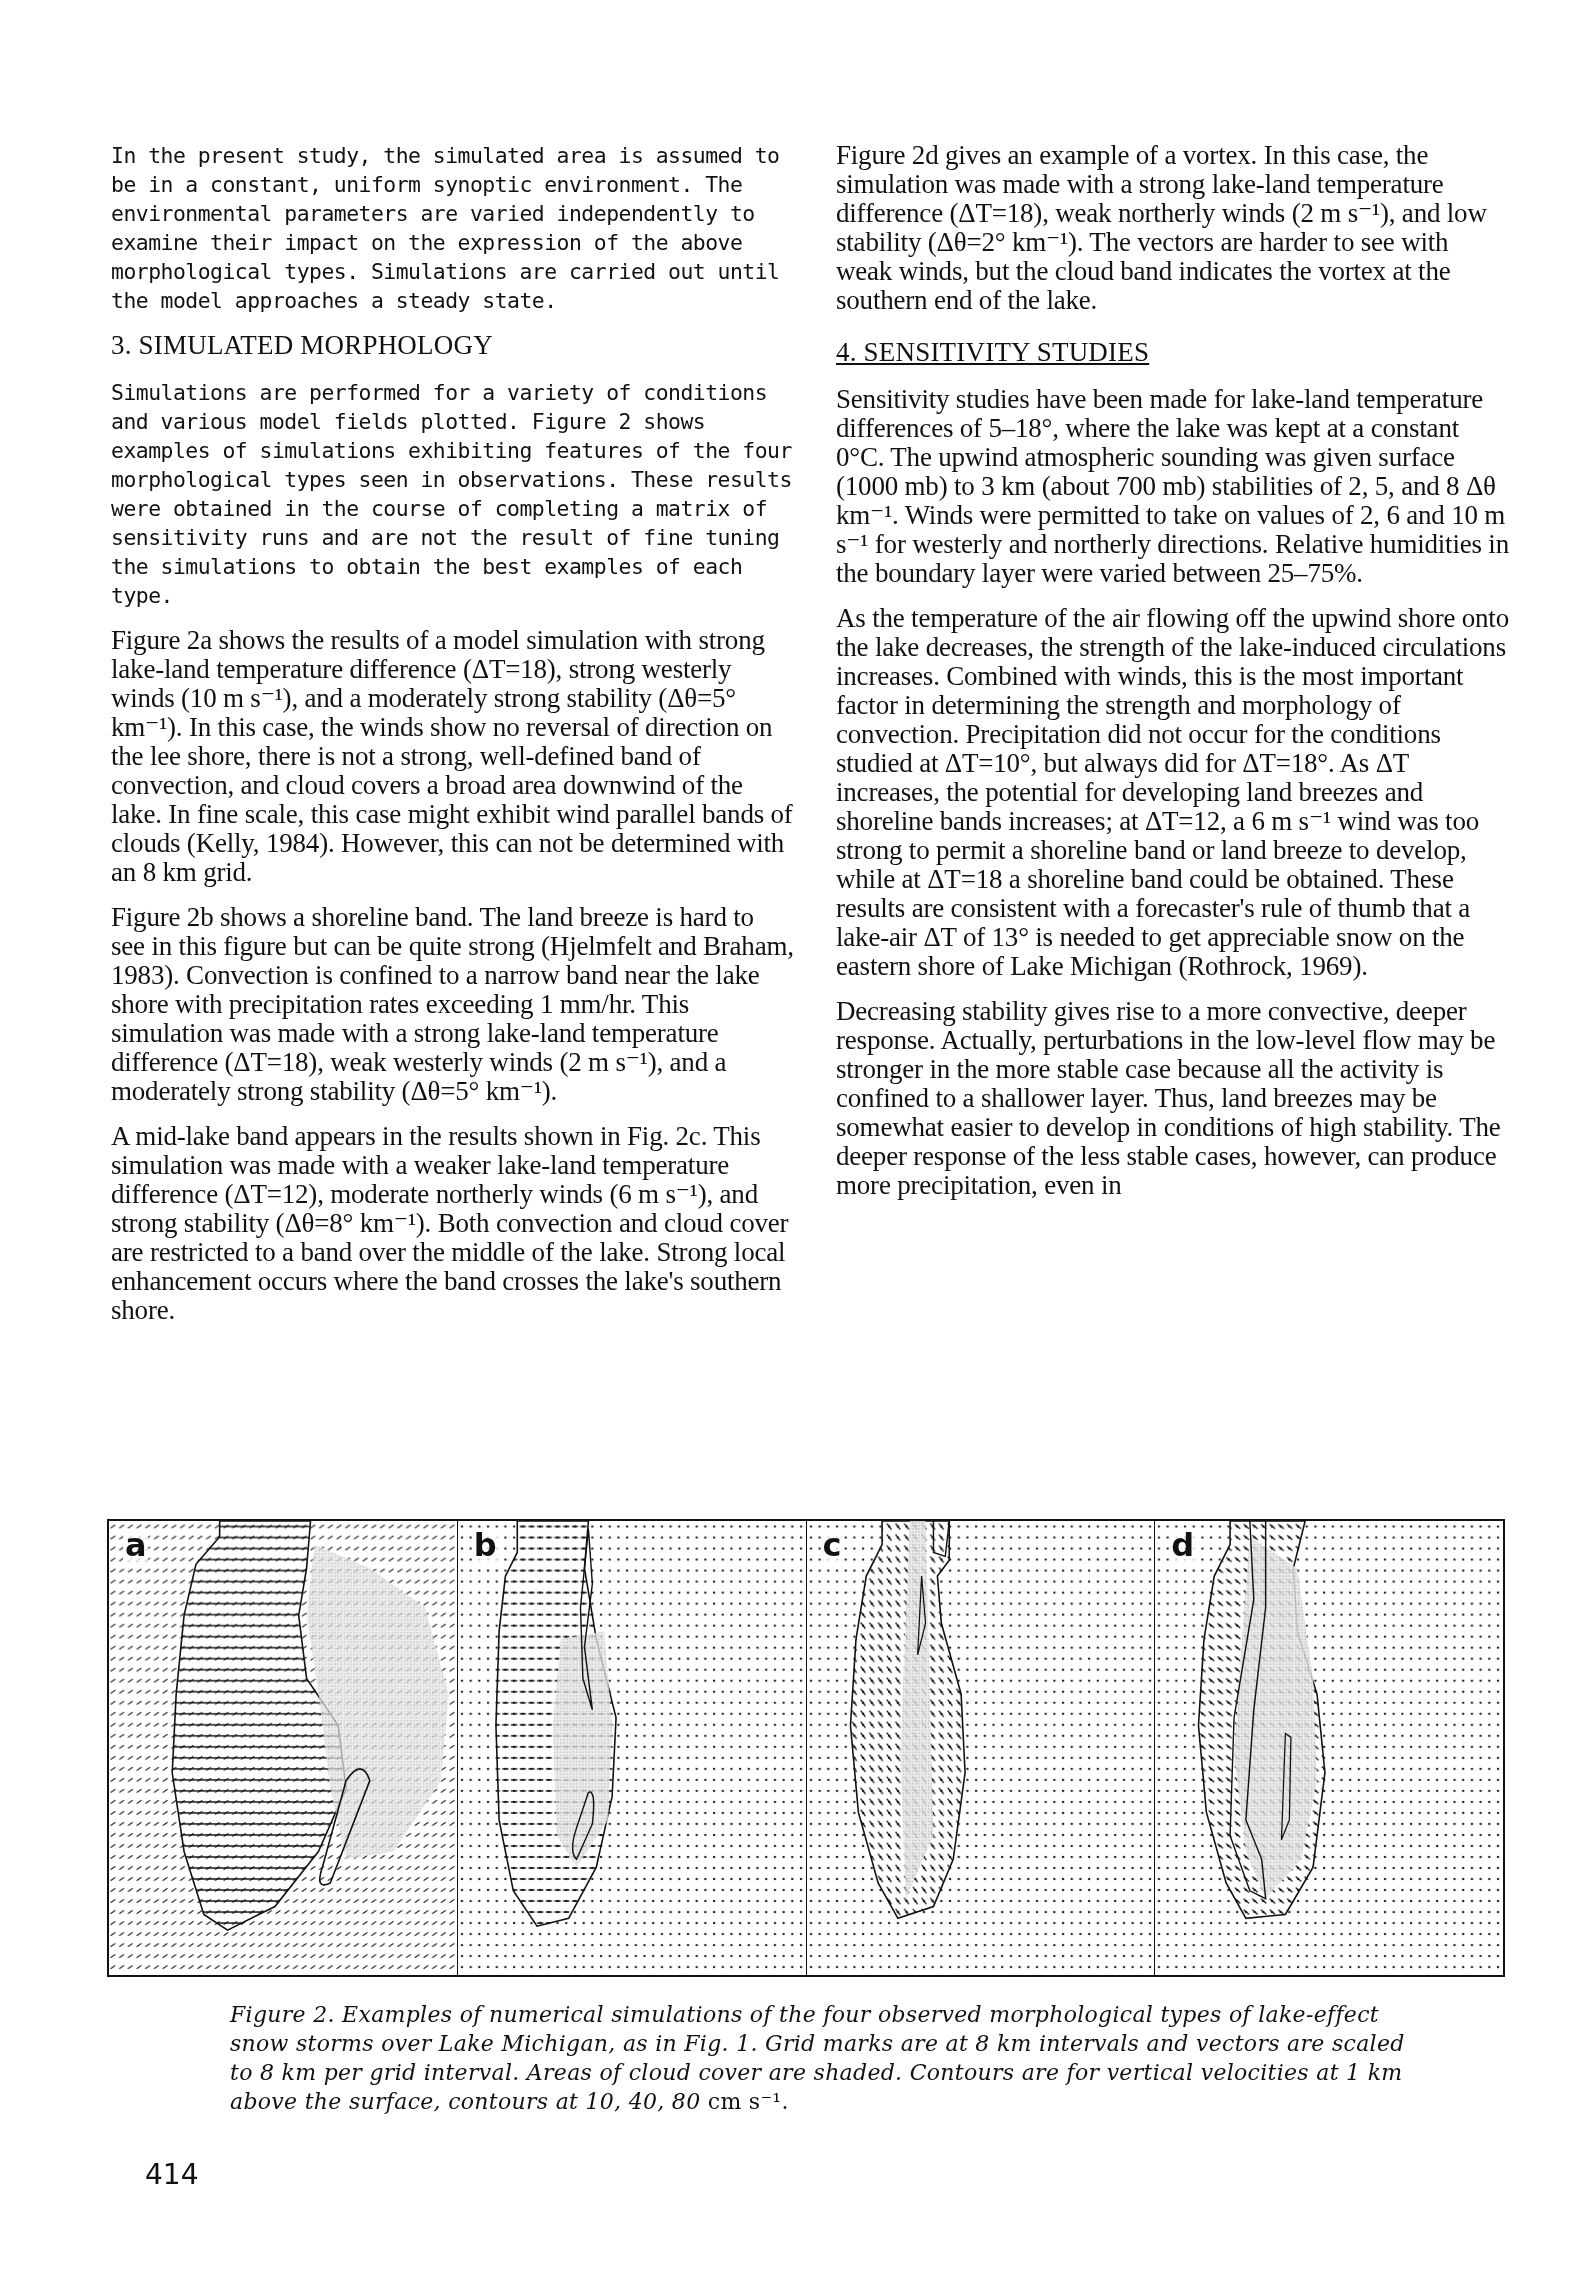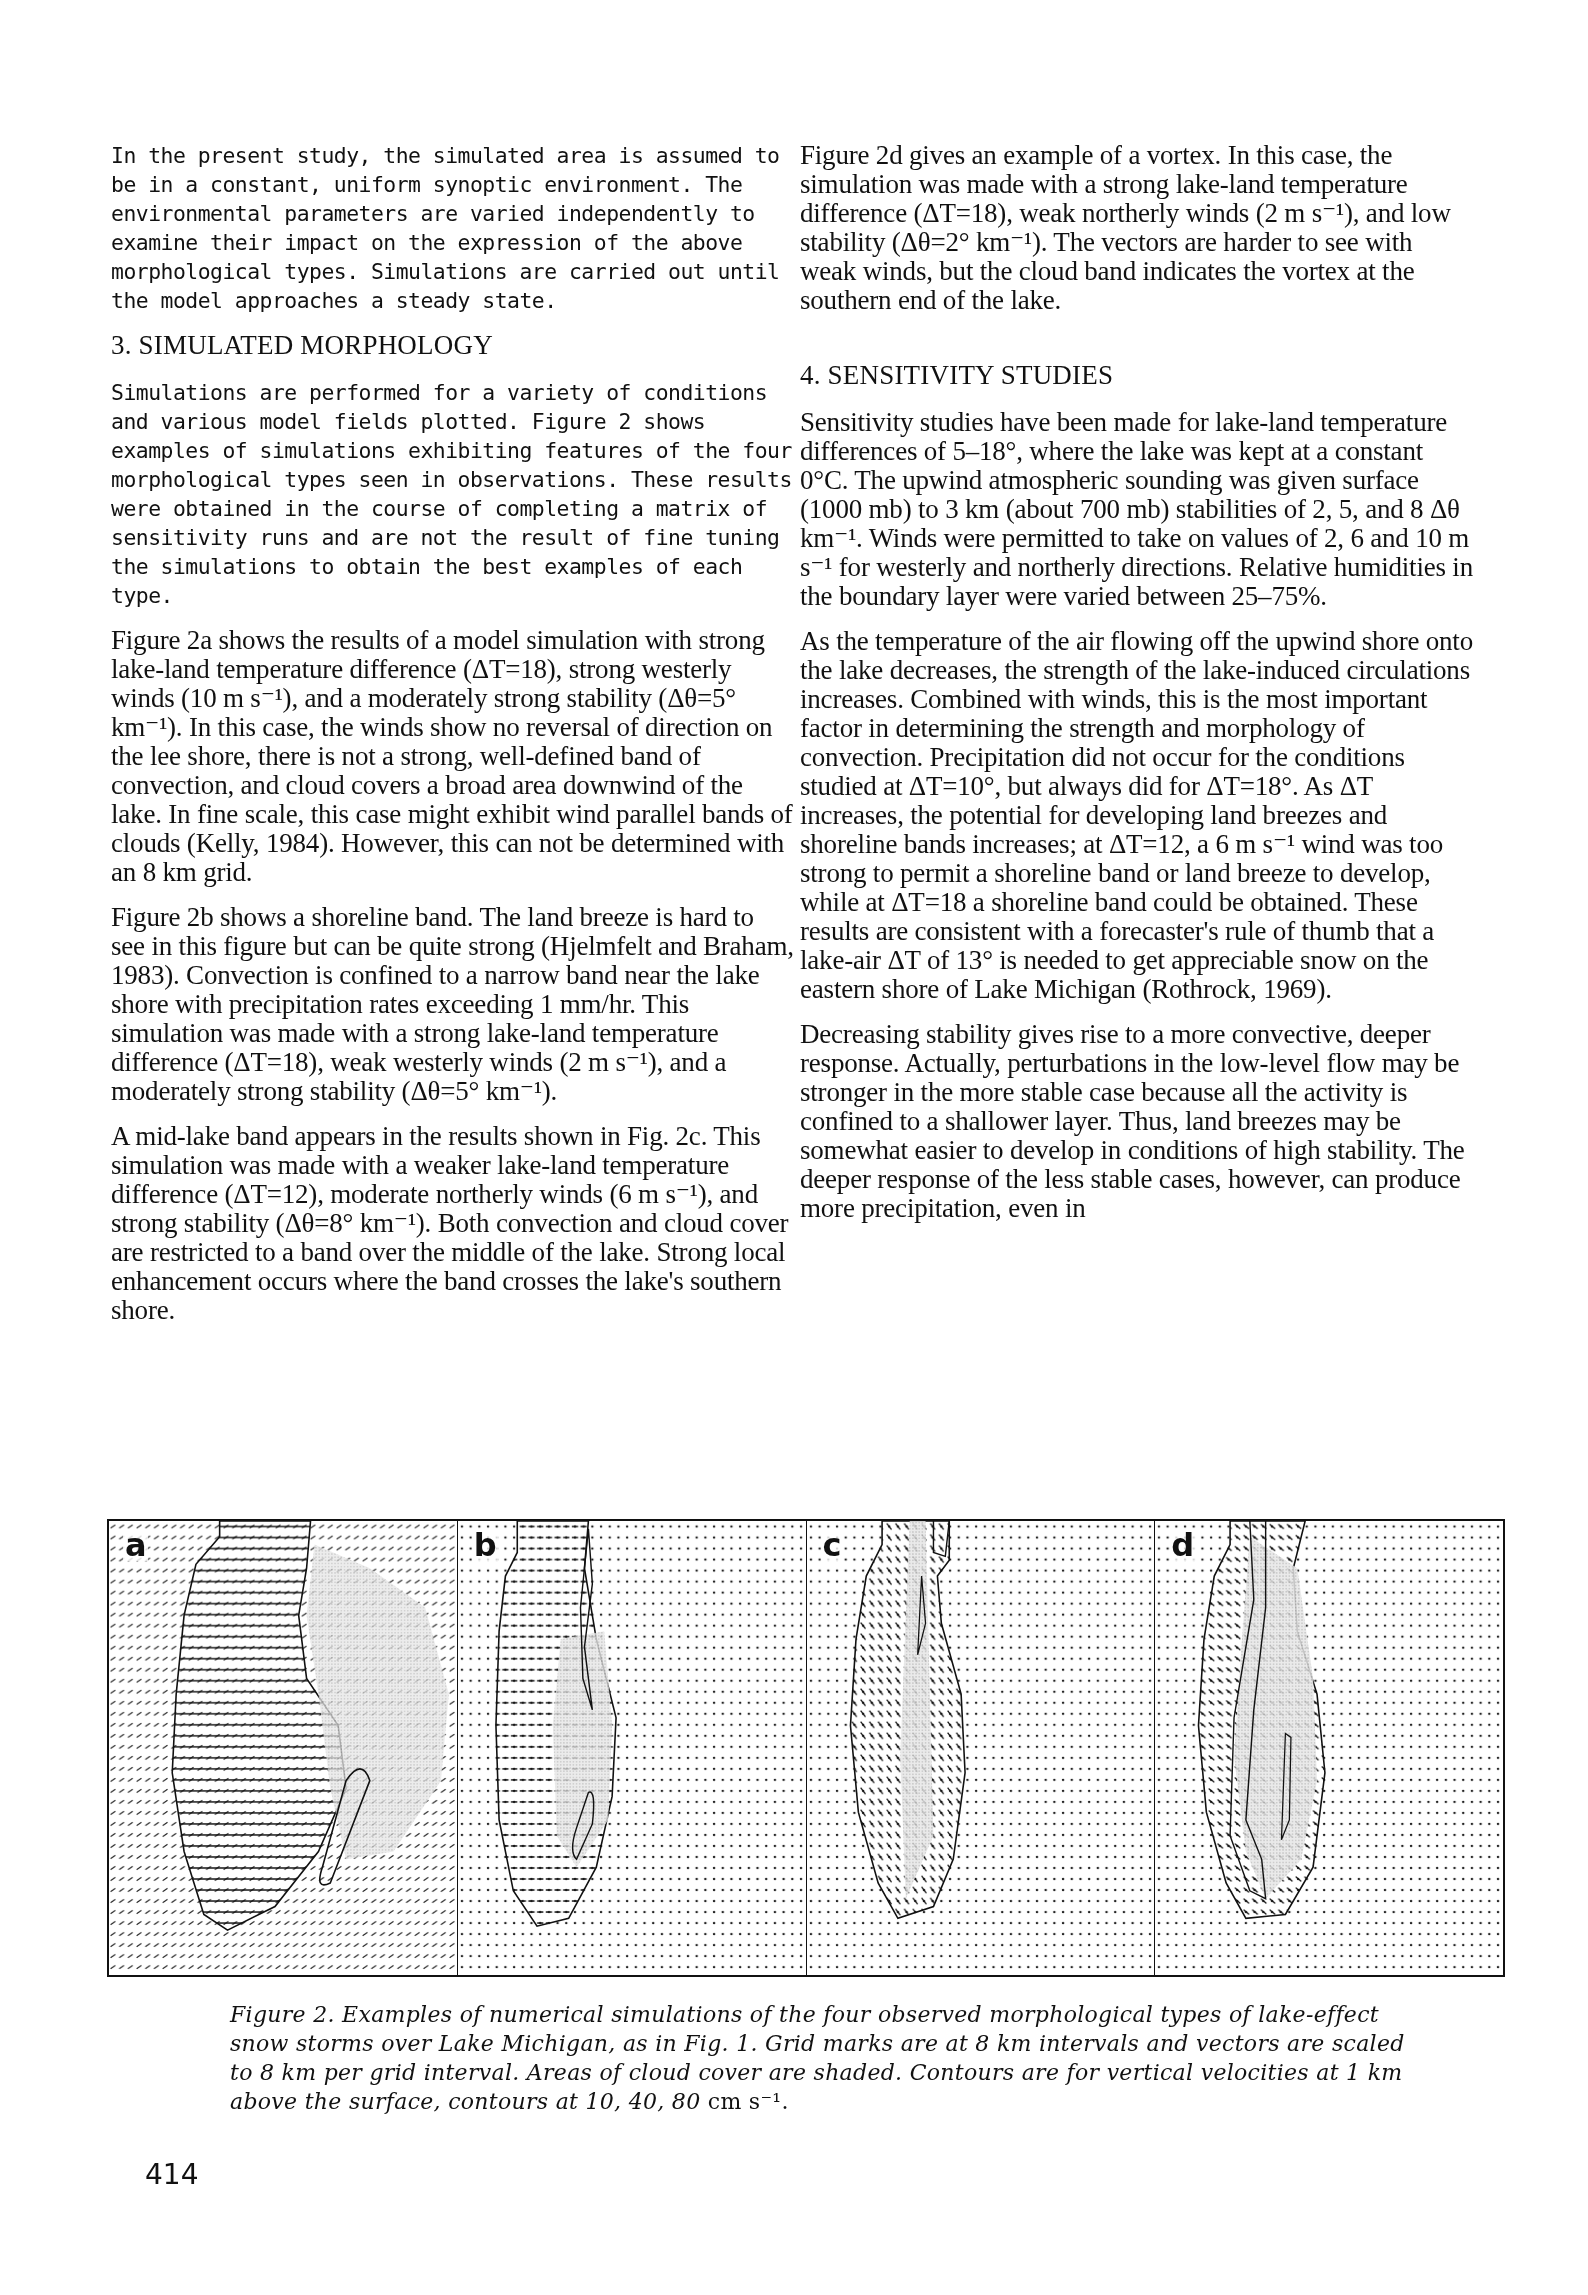--- a/index.html
+++ b/index.html
@@ -7,27 +7,27 @@
     width: 1589px; height: 2295px; position: relative; overflow: hidden;
     font-family: "DejaVu Serif", "Liberation Serif", serif;
     color: #111;
   }
   .col {
     position: absolute; top: 125px; width: 683px;
     font-family: "Liberation Serif", "DejaVu Serif", serif;
     font-size: 27px; line-height: 29px; letter-spacing: -0.2px;
   }
   .col.left { left: 111px; }
-  .col.right { left: 800px; width: 675px; }
+  .col.right { left: 836px; width: 675px; }
   .col p { margin: 16px 0 16px 0; text-align: left; }
   .col h2 {
     margin: 0 0 17.5px 0; font-weight: normal; font-size: 27px;
     letter-spacing: 0.2px;
   }
-  .col h2.spaced { margin-top: 46px; }
+  .col h2.spaced { margin-top: 23px; text-decoration: underline; }
   .col p.mono-ish {
     font-family: "DejaVu Sans Mono", "Liberation Mono", monospace;
     font-size: 21.4px; line-height: 29px; letter-spacing: -0.5px;
   }
   .figure {
     position: absolute; left: 107px; top: 1519px; width: 1398px; height: 458px;
     border: 2.4px solid #111; box-sizing: border-box; background: #fff;
     display: flex;
   }
   .panel {

